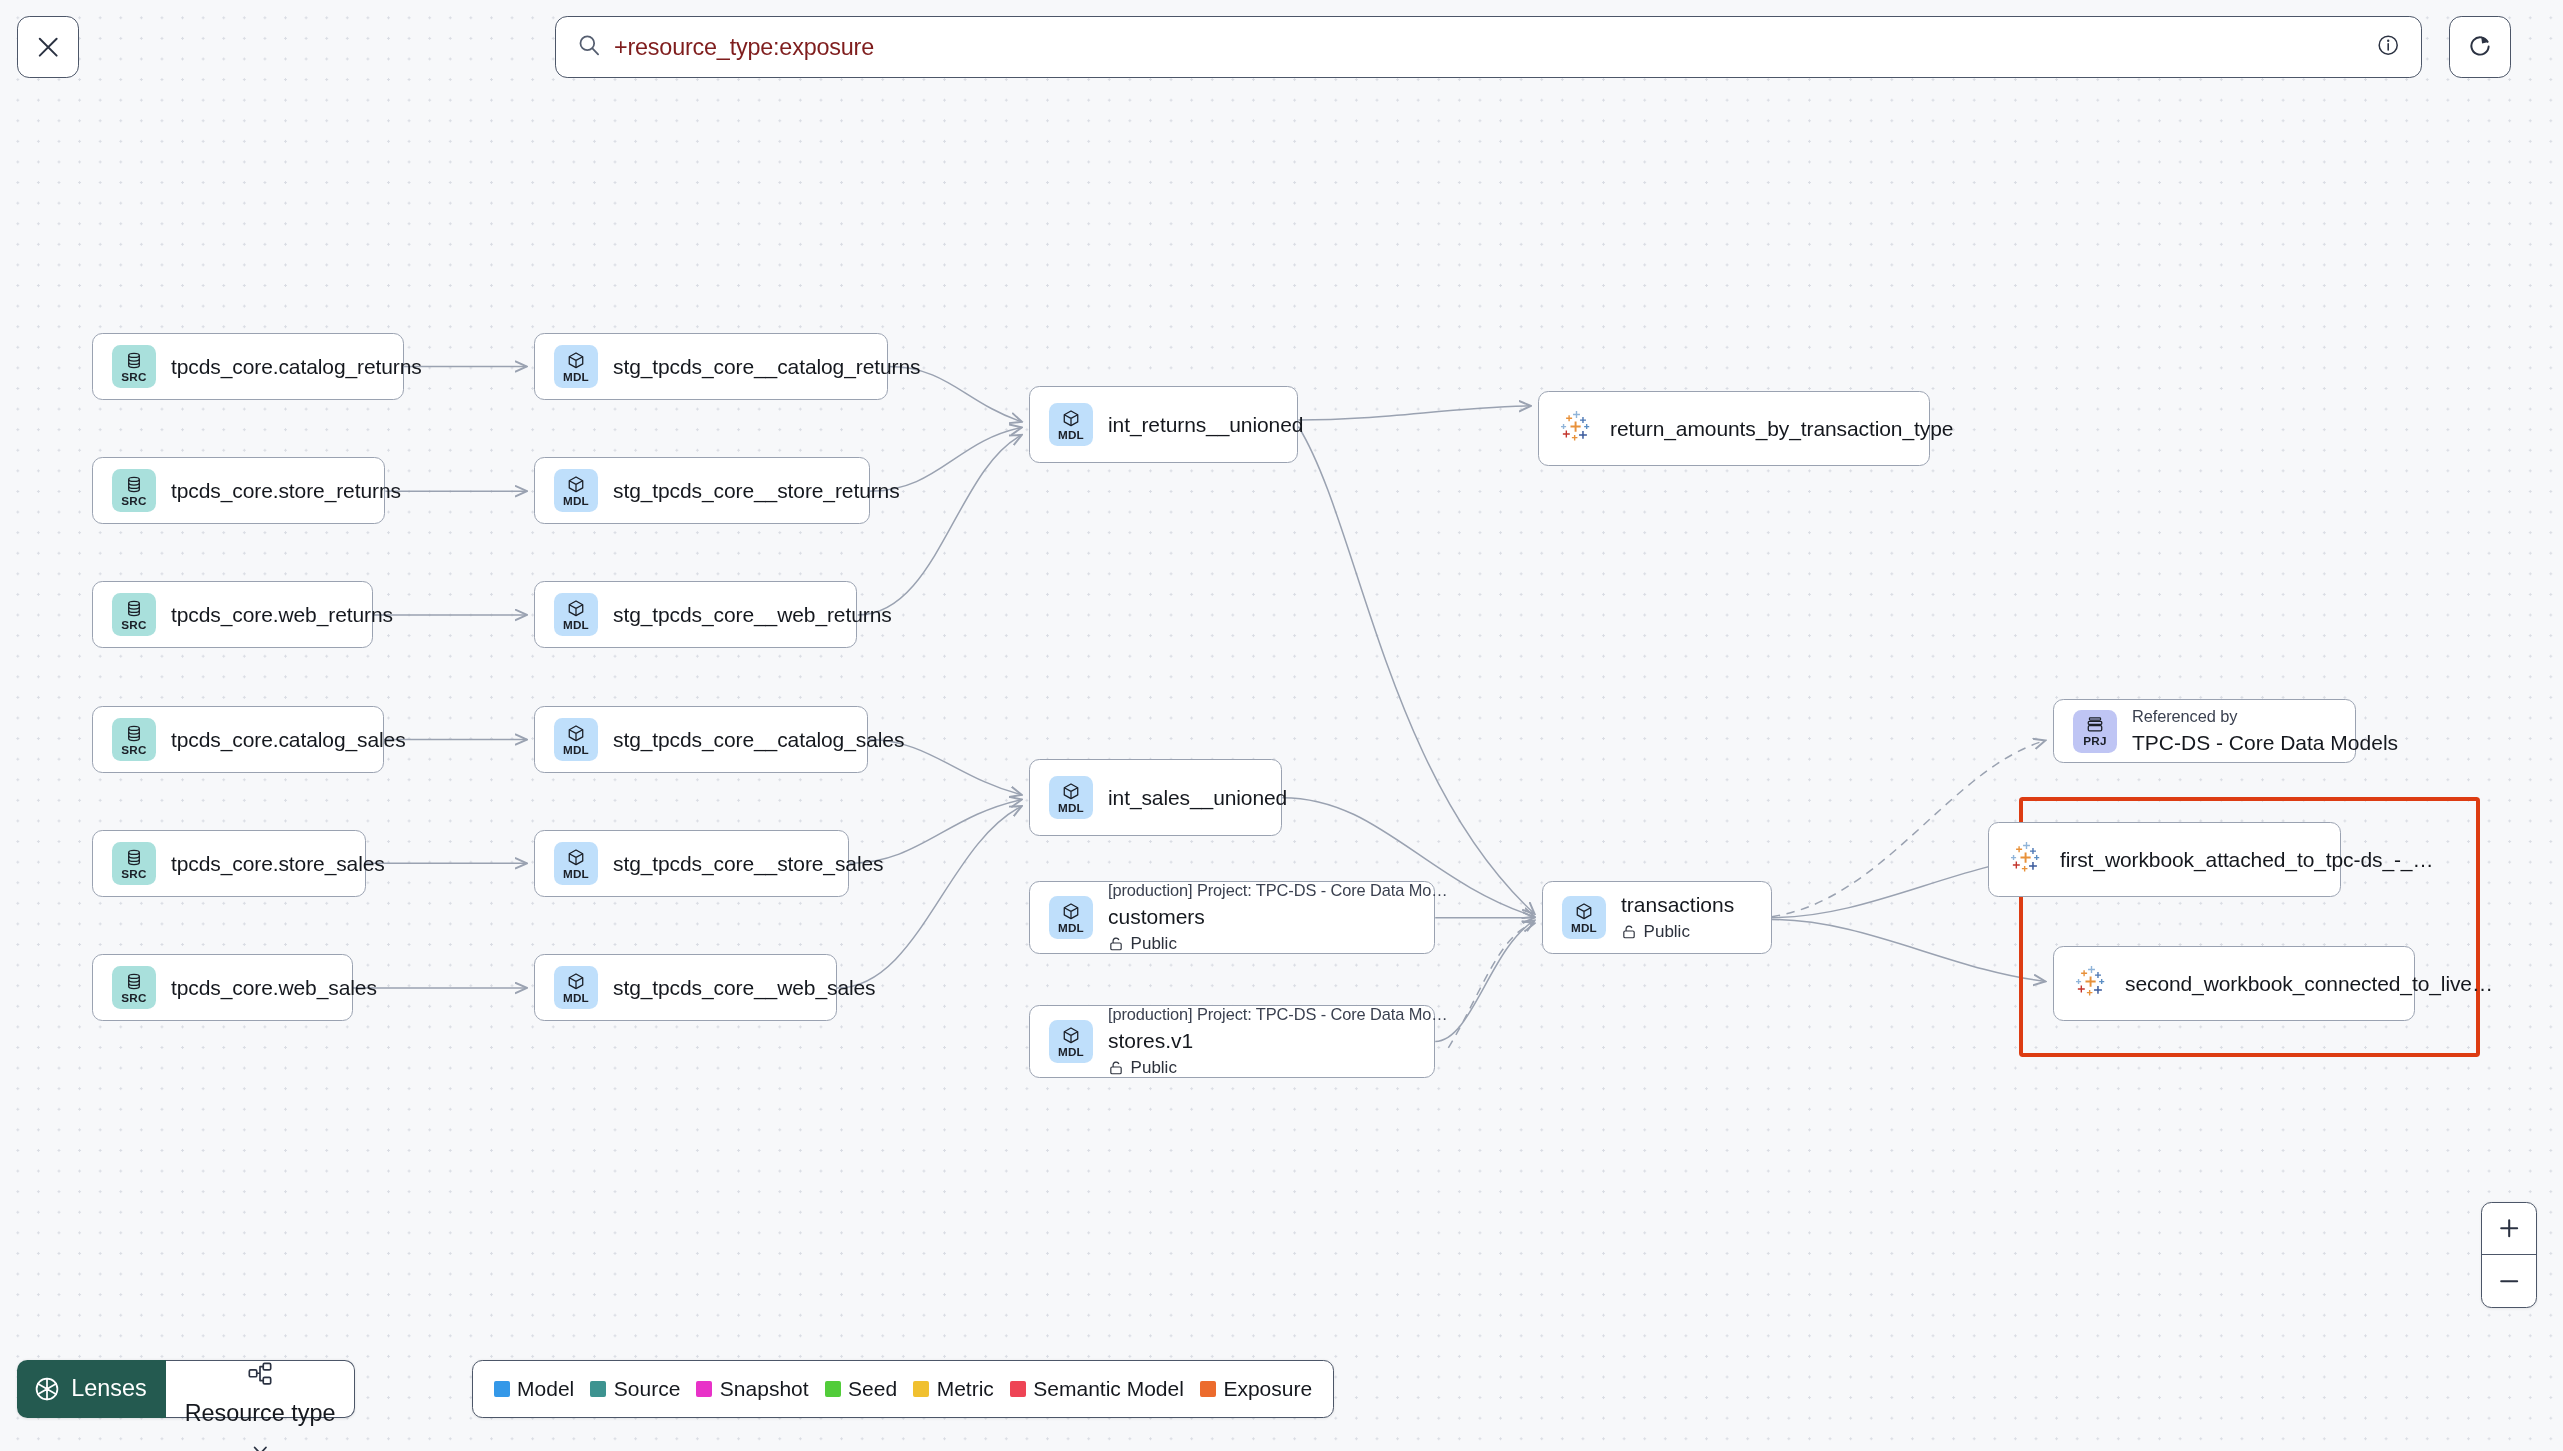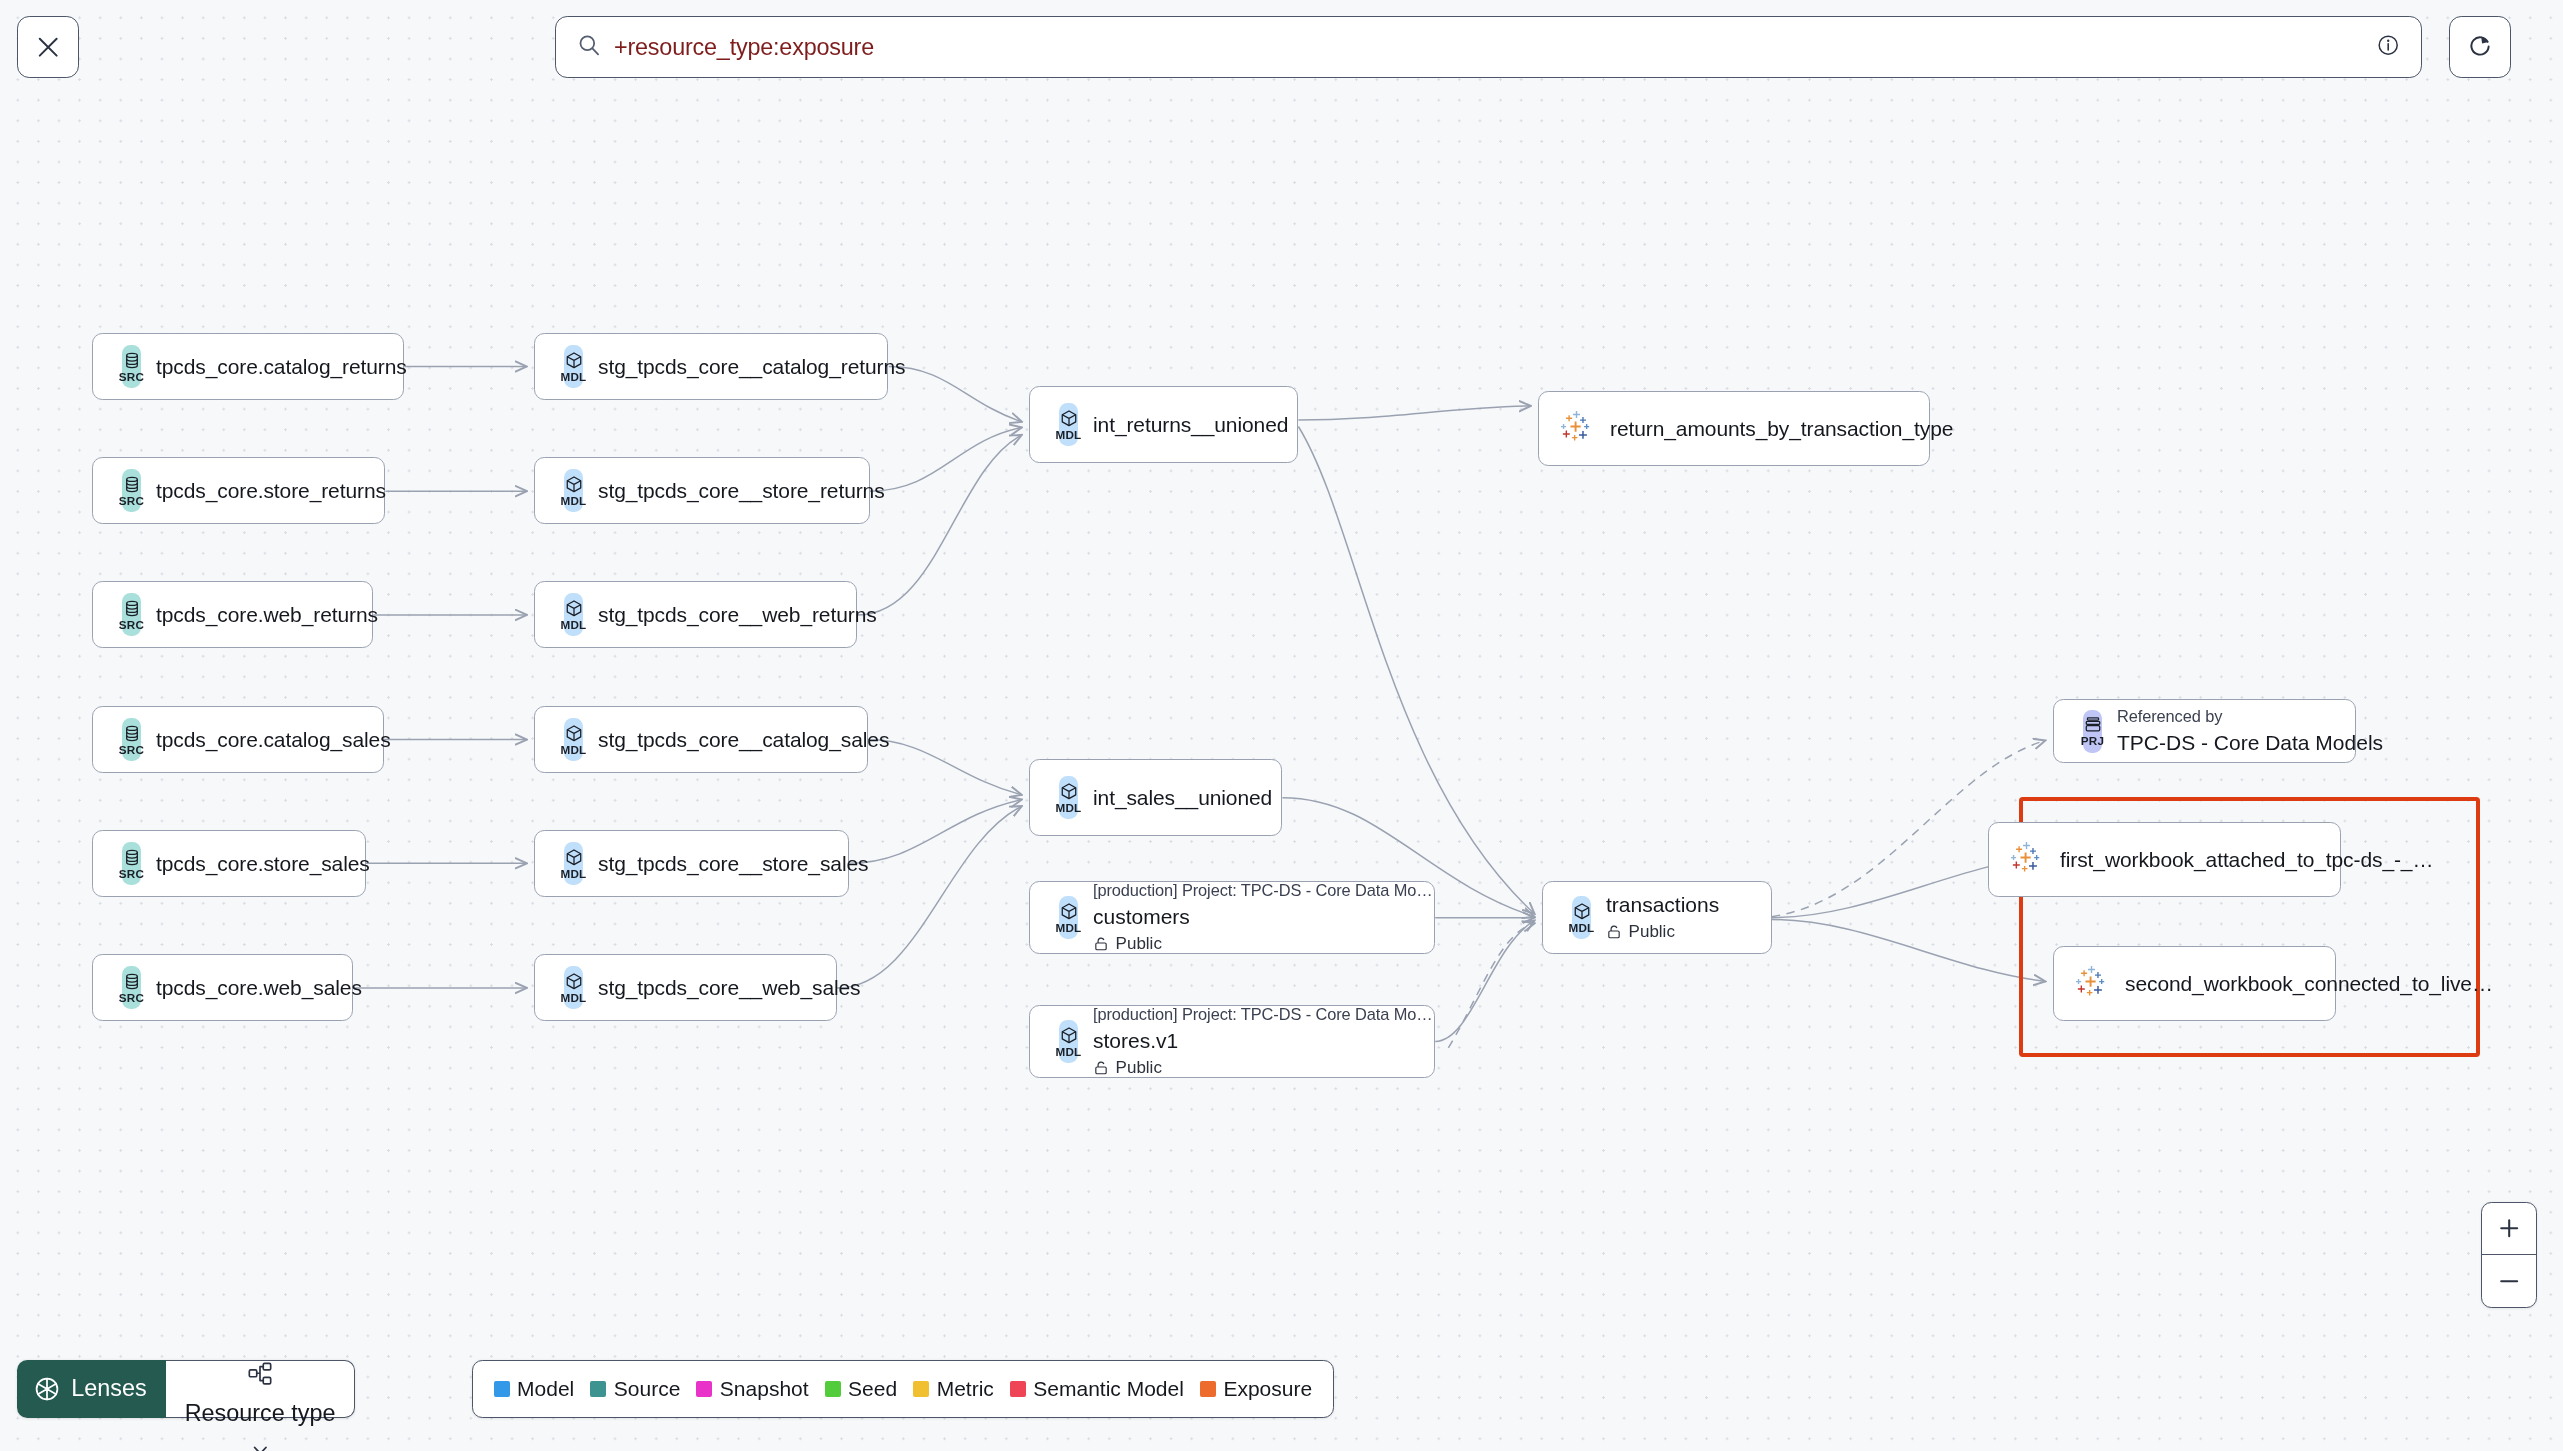--- a/index.html
+++ b/index.html
@@ -68,25 +68,24 @@
     background: #ffffff;
     border: 1.3px solid #9aa2b1;
     border-radius: 10.3px;
     display: flex; align-items: center;
     padding: 0 19px;
     z-index: 10;
     cursor: pointer;
   }
   .badge {
     flex: 0 0 auto;
-    width: 19px; height: 43px;
+    width: 44px; height: 43px;
     border-radius: 8.4px;
     display: flex; flex-direction: column; align-items: center; justify-content: center;
     margin-right: 15px;
-    margin-left: 10px;
   }
   .badge.src { background: #a9e0dc; }
   .badge.mdl { background: #bfdffb; }
   .badge.prj { background: #bfc5f4; }
   .badge-glyph { display:block; height: 19px; margin-bottom: 0.9px; }
   .badge-text {
     font-size: 11.7px; font-weight: 600; color: #1b1f27;
     letter-spacing: 0.2px; line-height: 1;
   }
   .node-label {
@@ -505,21 +504,21 @@
             <path d="M23.75,12 H30.25 M27,8.75 V15.25" stroke="#4d78b5" stroke-width="1.5" stroke-linecap="butt"></path>
             <path d="M3.25,19 H8.75 M6,16.25 V21.75" stroke="#8fb4d9" stroke-width="1.5" stroke-linecap="butt"></path>
             <path d="M13.5,19 H24.5 M19,13.5 V24.5" stroke="#e8913a" stroke-width="2.09" stroke-linecap="butt"></path>
             <path d="M28.25,19 H33.75 M31,16.25 V21.75" stroke="#5b8ec4" stroke-width="1.5" stroke-linecap="butt"></path>
             <path d="M5.25,27 H12.75 M9,23.25 V30.75" stroke="#c3352c" stroke-width="1.5" stroke-linecap="butt"></path>
             <path d="M15,31 H21 M18,28 V34" stroke="#e8913a" stroke-width="1.5" stroke-linecap="butt"></path>
             <path d="M22.75,28 H31.25 M27,23.75 V32.25" stroke="#3a5a9c" stroke-width="1.615" stroke-linecap="butt"></path>
           </svg></span>
         <span class="node-label">first_workbook_attached_to_tpc-ds_-_…</span>
       </div>
-      <div class="node" style="left: 2053px; top: 946px; width: 283px; height: 75px;">
+      <div class="node" style="left: 2053px; top: 946px; width: 362px; height: 75px;">
         <span><svg class="expo-icon" viewBox="0 0 40 40">
             <path d="M16.25,6 H23.75 M20,2.25 V9.75" stroke="#8fb4d9" stroke-width="1.5" stroke-linecap="butt"></path>
             <path d="M8.75,10 H15.25 M12,6.75 V13.25" stroke="#e8913a" stroke-width="1.5" stroke-linecap="butt"></path>
             <path d="M23.75,12 H30.25 M27,8.75 V15.25" stroke="#4d78b5" stroke-width="1.5" stroke-linecap="butt"></path>
             <path d="M3.25,19 H8.75 M6,16.25 V21.75" stroke="#8fb4d9" stroke-width="1.5" stroke-linecap="butt"></path>
             <path d="M13.5,19 H24.5 M19,13.5 V24.5" stroke="#e8913a" stroke-width="2.09" stroke-linecap="butt"></path>
             <path d="M28.25,19 H33.75 M31,16.25 V21.75" stroke="#5b8ec4" stroke-width="1.5" stroke-linecap="butt"></path>
             <path d="M5.25,27 H12.75 M9,23.25 V30.75" stroke="#c3352c" stroke-width="1.5" stroke-linecap="butt"></path>
             <path d="M15,31 H21 M18,28 V34" stroke="#e8913a" stroke-width="1.5" stroke-linecap="butt"></path>
             <path d="M22.75,28 H31.25 M27,23.75 V32.25" stroke="#3a5a9c" stroke-width="1.615" stroke-linecap="butt"></path>

